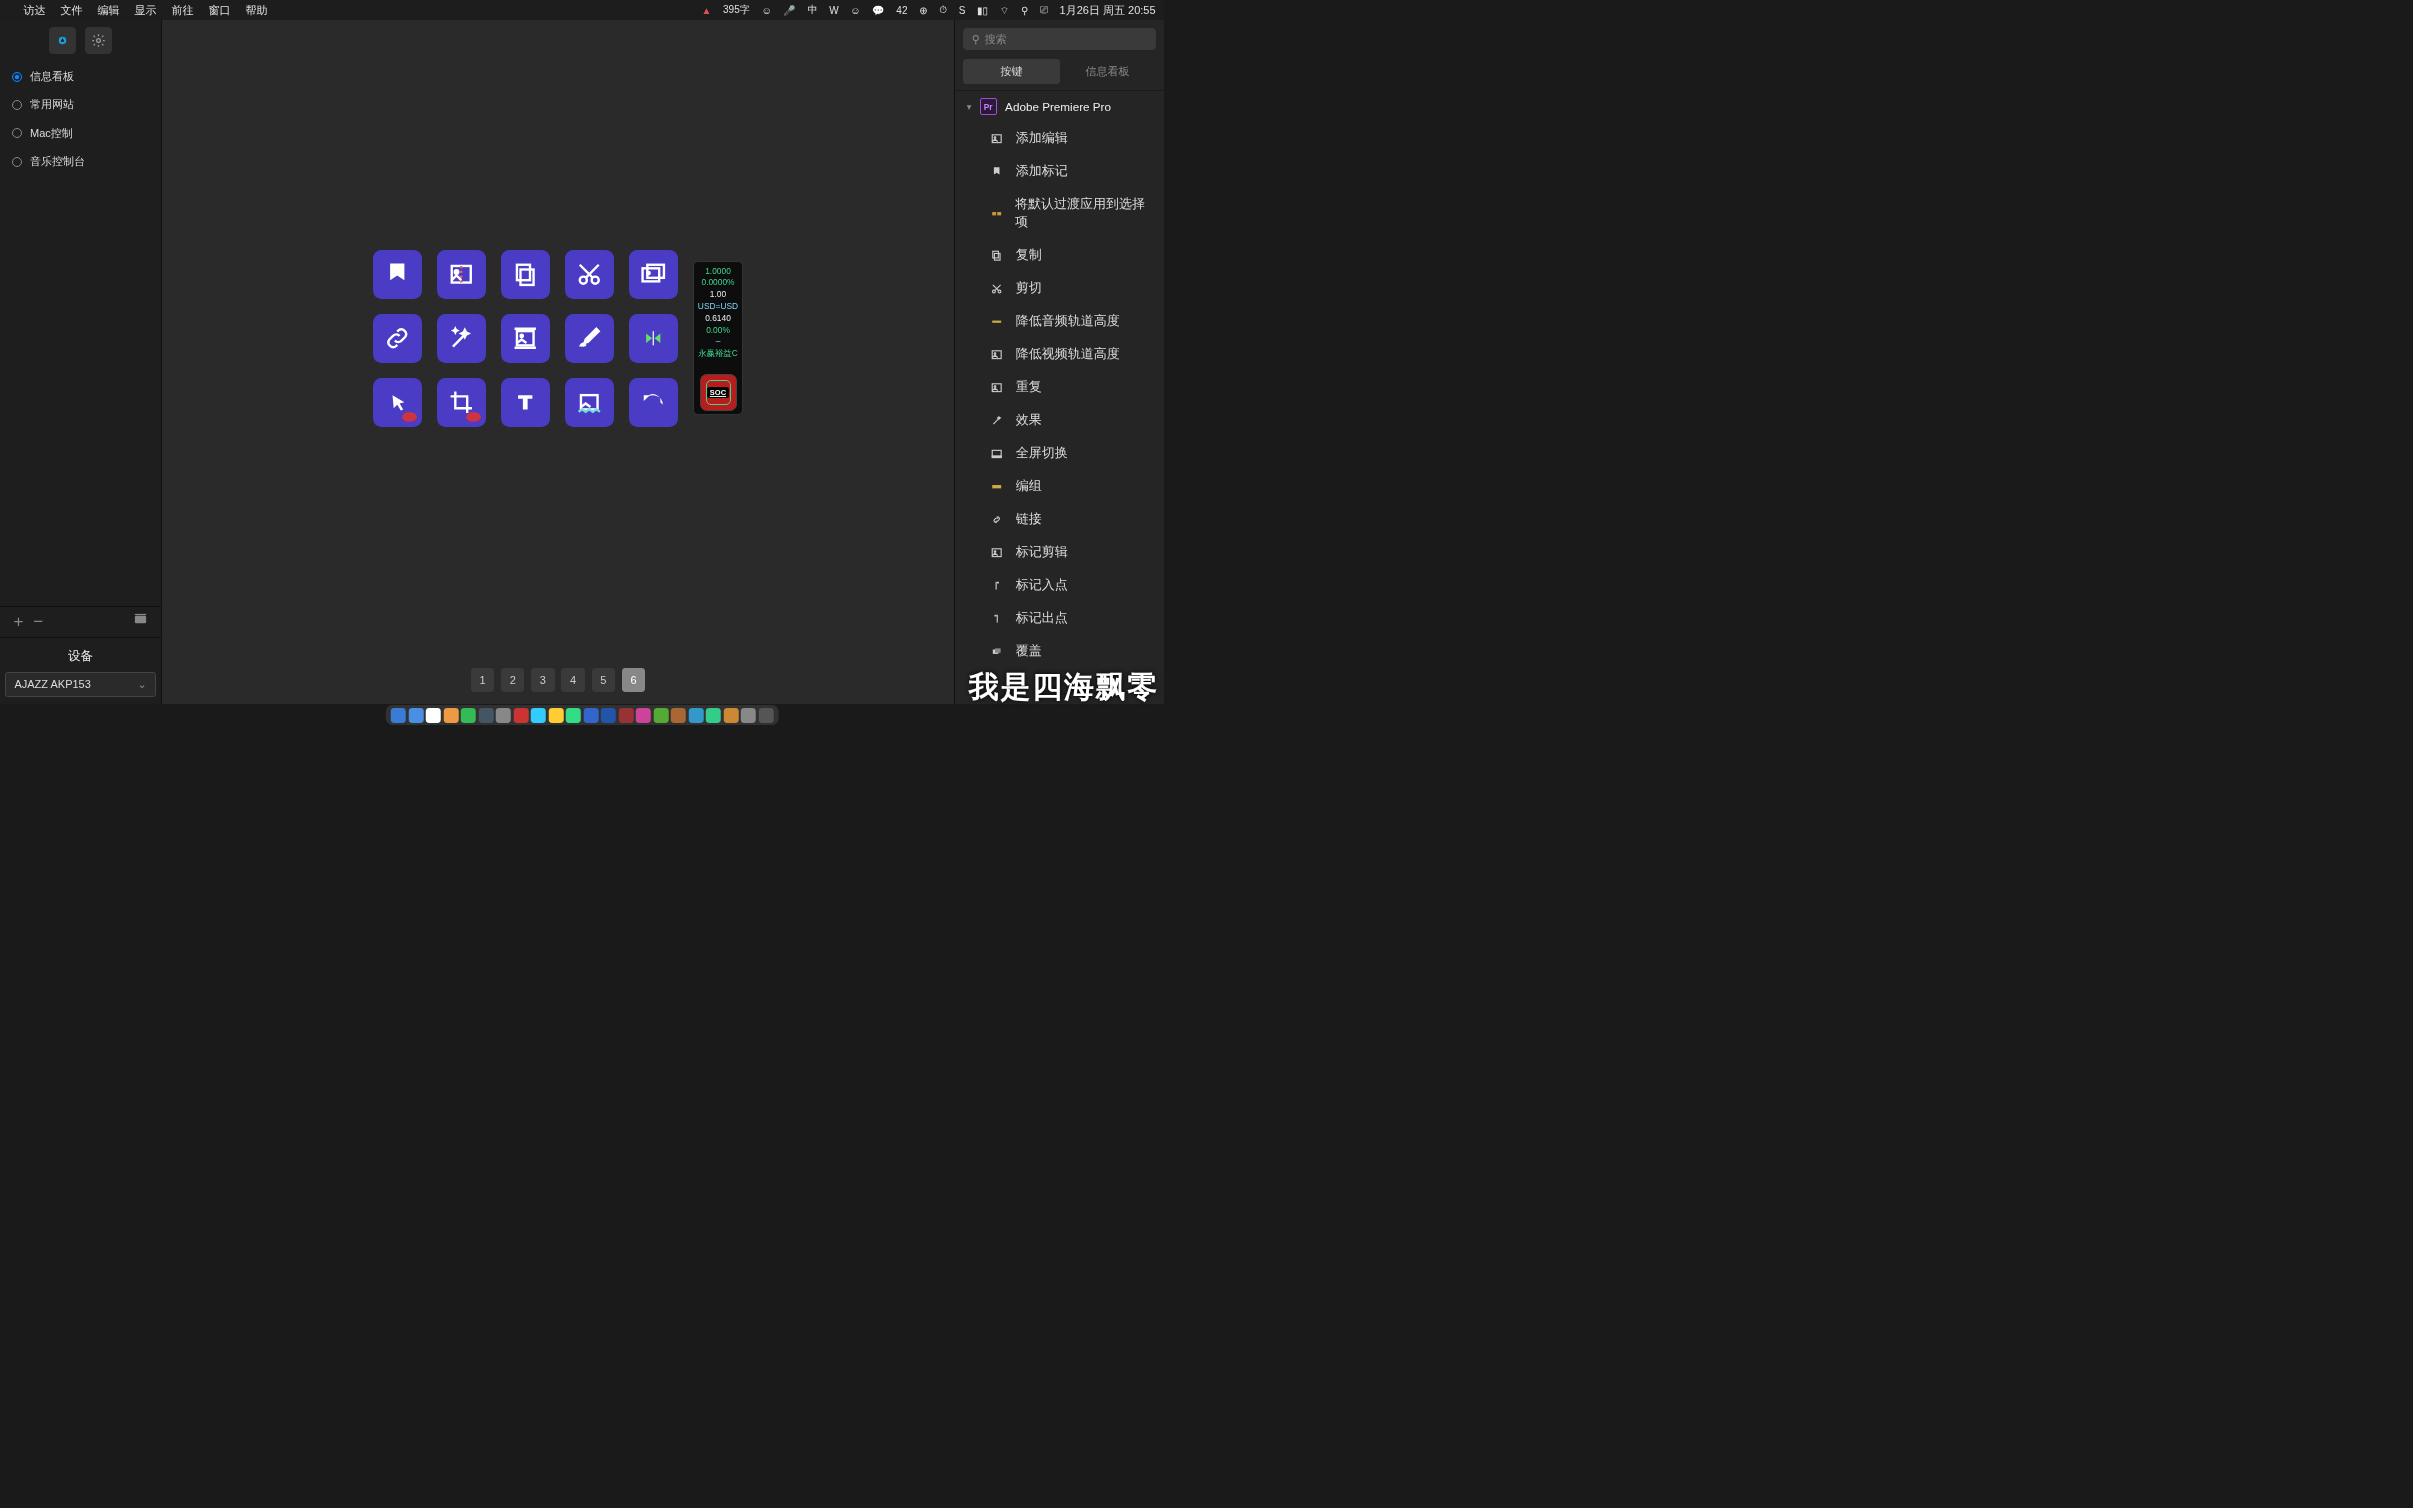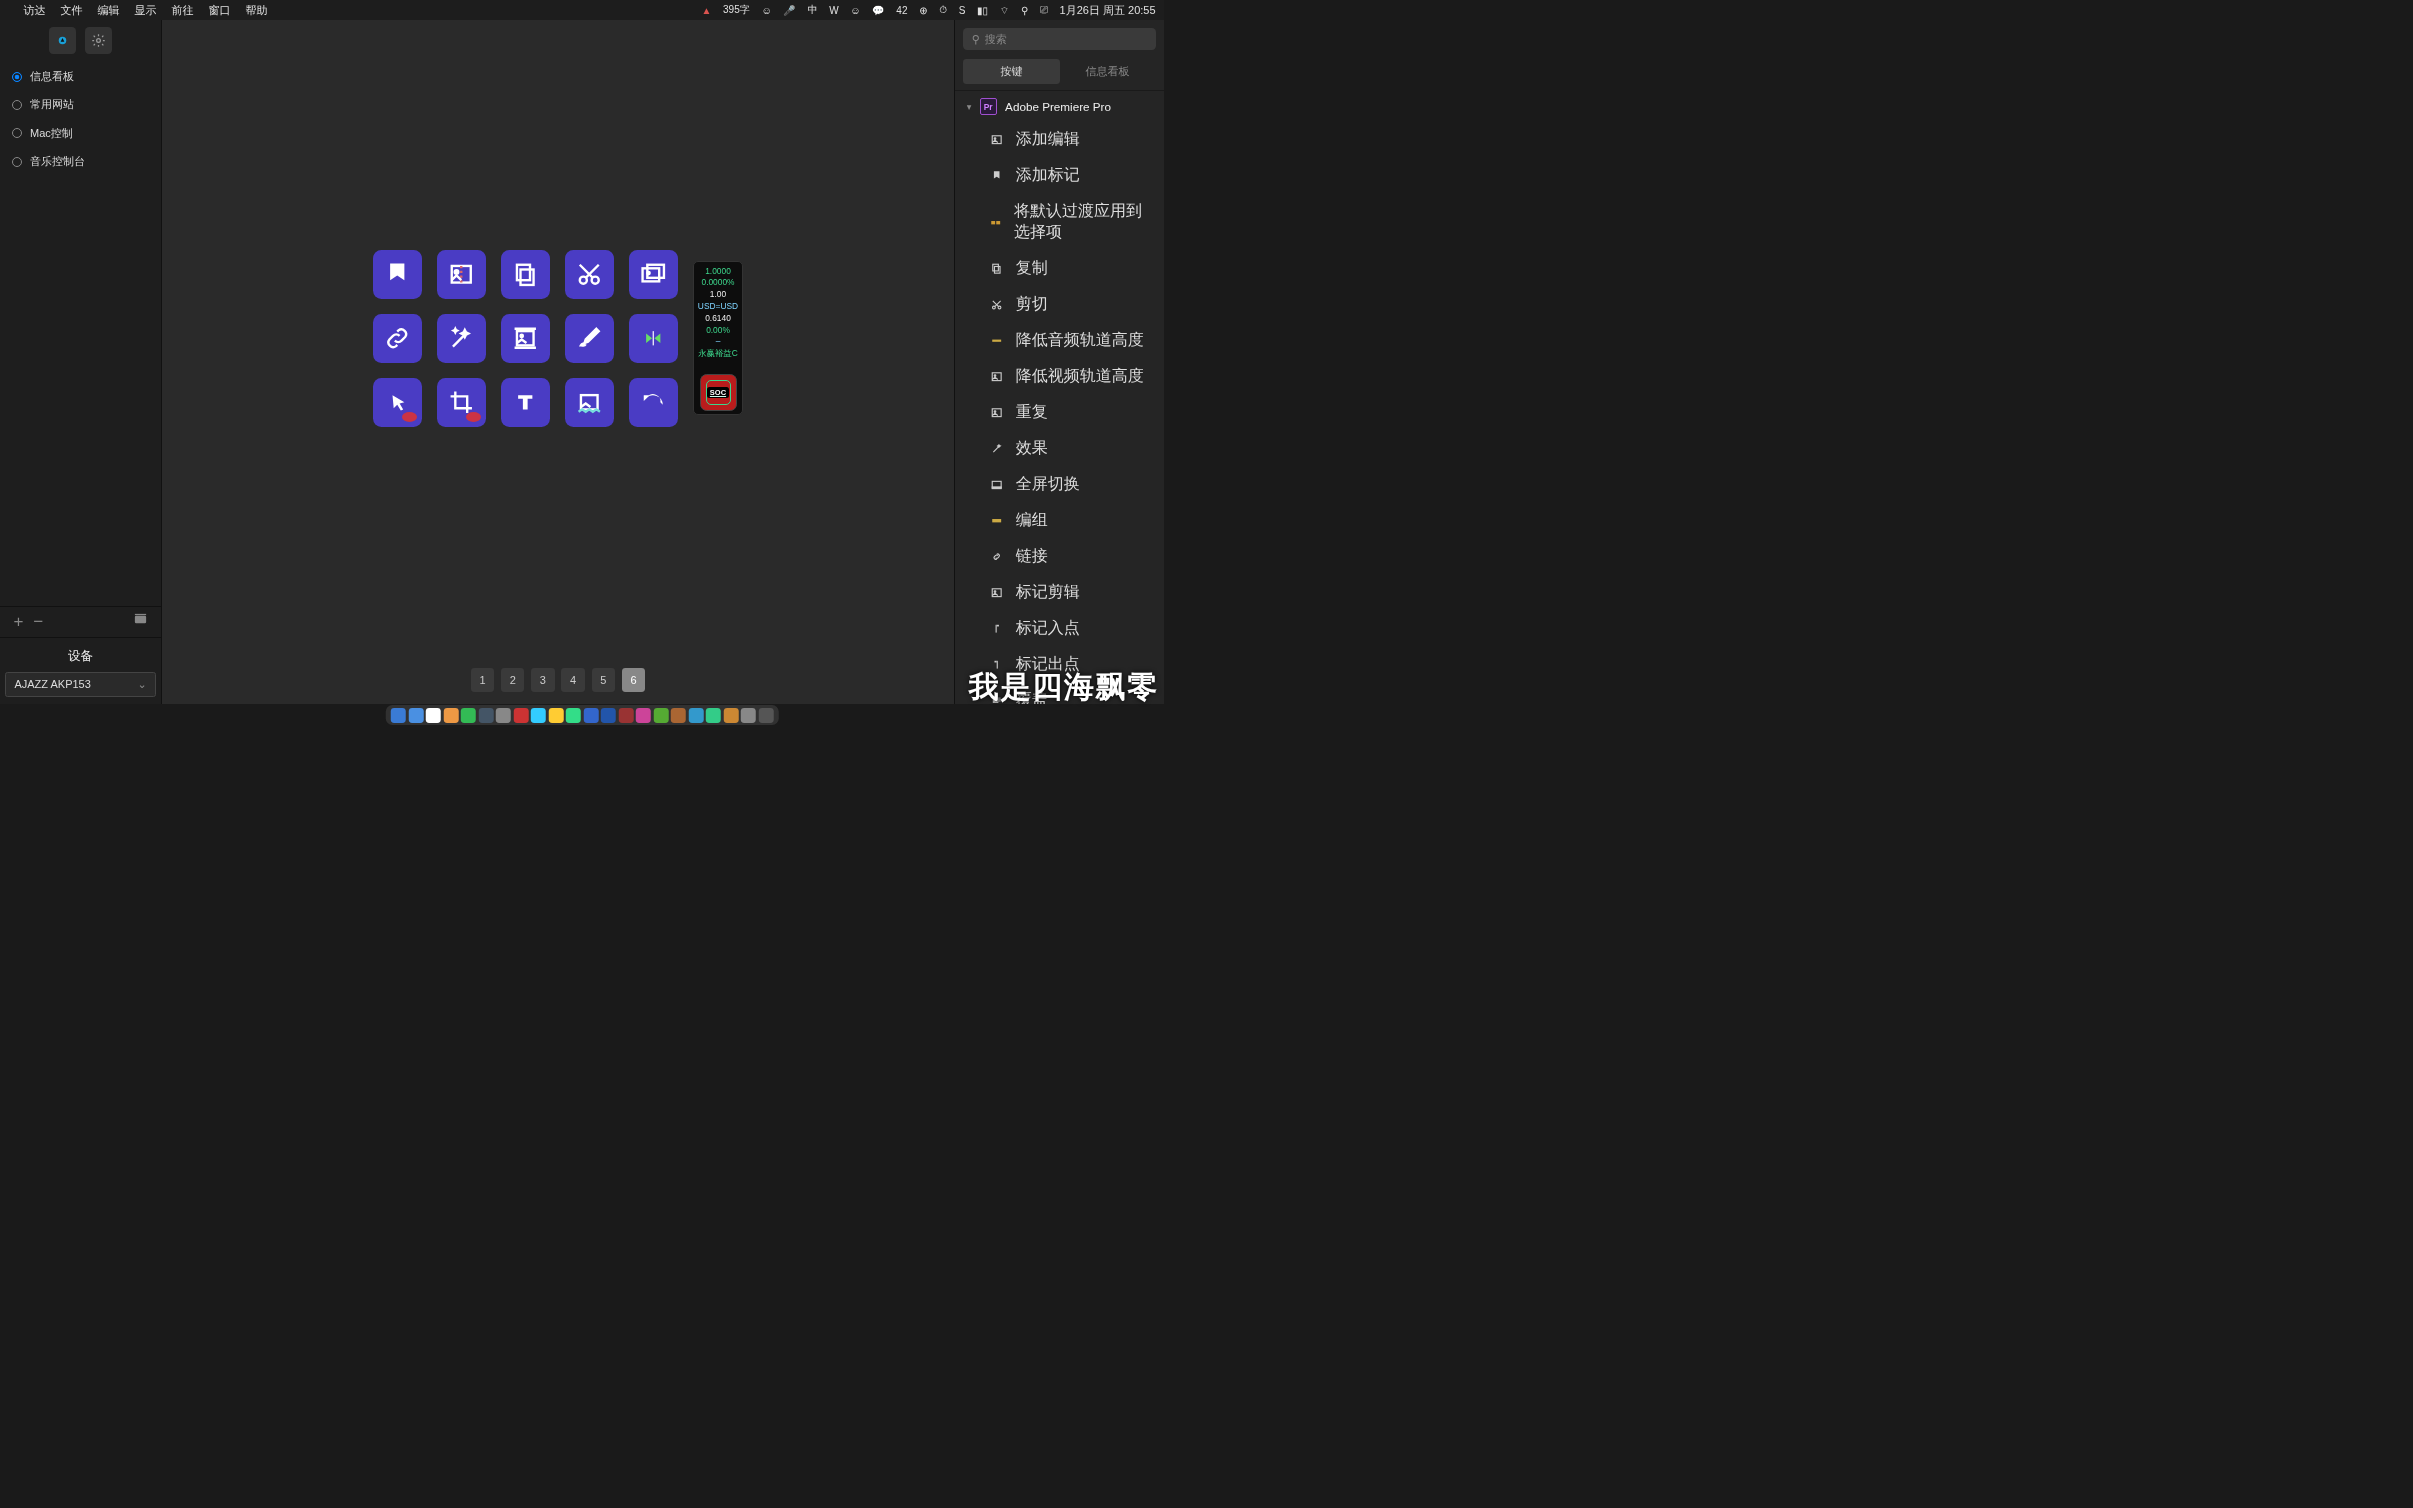--- a/index.html
+++ b/index.html
@@ -69,21 +69,21 @@
 
 .sidebar-right { width: 210px; background: #252525; border-left: 0.8px solid #111; display: flex; flex-direction: column; }
 .sr-search { margin: 8.4px; height: 22px; background: #3a3a3a; border-radius: 4.2px; display: flex; align-items: center; padding: 0 8.4px; color: #888; font-size: 11px; gap: 5px; }
 .sr-tabs { display: flex; margin: 0 8.4px 6.7px; }
 .sr-tab { flex: 1; text-align: center; padding: 5px 0; color: #888; font-size: 11px; border-radius: 3.4px; cursor: pointer; }
 .sr-tab.active { background: #3a3a3a; color: #ddd; }
 .sr-group { padding: 6.7px 11.7px; display: flex; align-items: center; gap: 8.4px; color: #eee; font-size: 11.7px; border-top: 0.8px solid #1a1a1a; cursor: pointer; }
 .sr-group .chev { color: #888; font-size: 9.2px; }
 .sr-group .appicon { width: 17px; height: 17px; border-radius: 2px; background: #2a1a3a; display: flex; align-items: center; justify-content: center; color: #d080ff; font-size: 8.4px; font-weight: bold; border: 0.8px solid #a050d0; }
 .sr-list { flex: 1; overflow: auto; }
-.sr-item { display: flex; align-items: center; gap: 11.7px; padding: 7.5px 11.7px 7.5px 34px; color: #ddd; font-size: 16px; cursor: pointer; }
+.sr-item { display: flex; align-items: center; gap: 11.7px; padding: 7.5px 11.7px 7.5px 34px; color: #ddd; font-size: 13px; cursor: pointer; }
 .sr-item .icn { width: 15px; height: 15px; display: flex; align-items: center; justify-content: center; color: #ccc; }
 .sr-item .icn svg { width: 13.4px; height: 13.4px; }
 
 
 .dock { position: absolute; bottom: 1.7px; left: 50%; transform: translateX(-50%); height: 20px; background: rgba(60,60,60,0.7); border-radius: 6.7px; padding: 2.5px 5px; display: flex; gap: 2.5px; align-items: center; }
 .dock .d { width: 15px; height: 15px; border-radius: 3.4px; }
 
 
 .watermark { position: absolute; right: 5px; bottom: 19px; color: #fff; font-size: 30px; font-weight: 800; letter-spacing: 1.7px; text-shadow: 0 0 5px #000; z-index: 100; }
 

